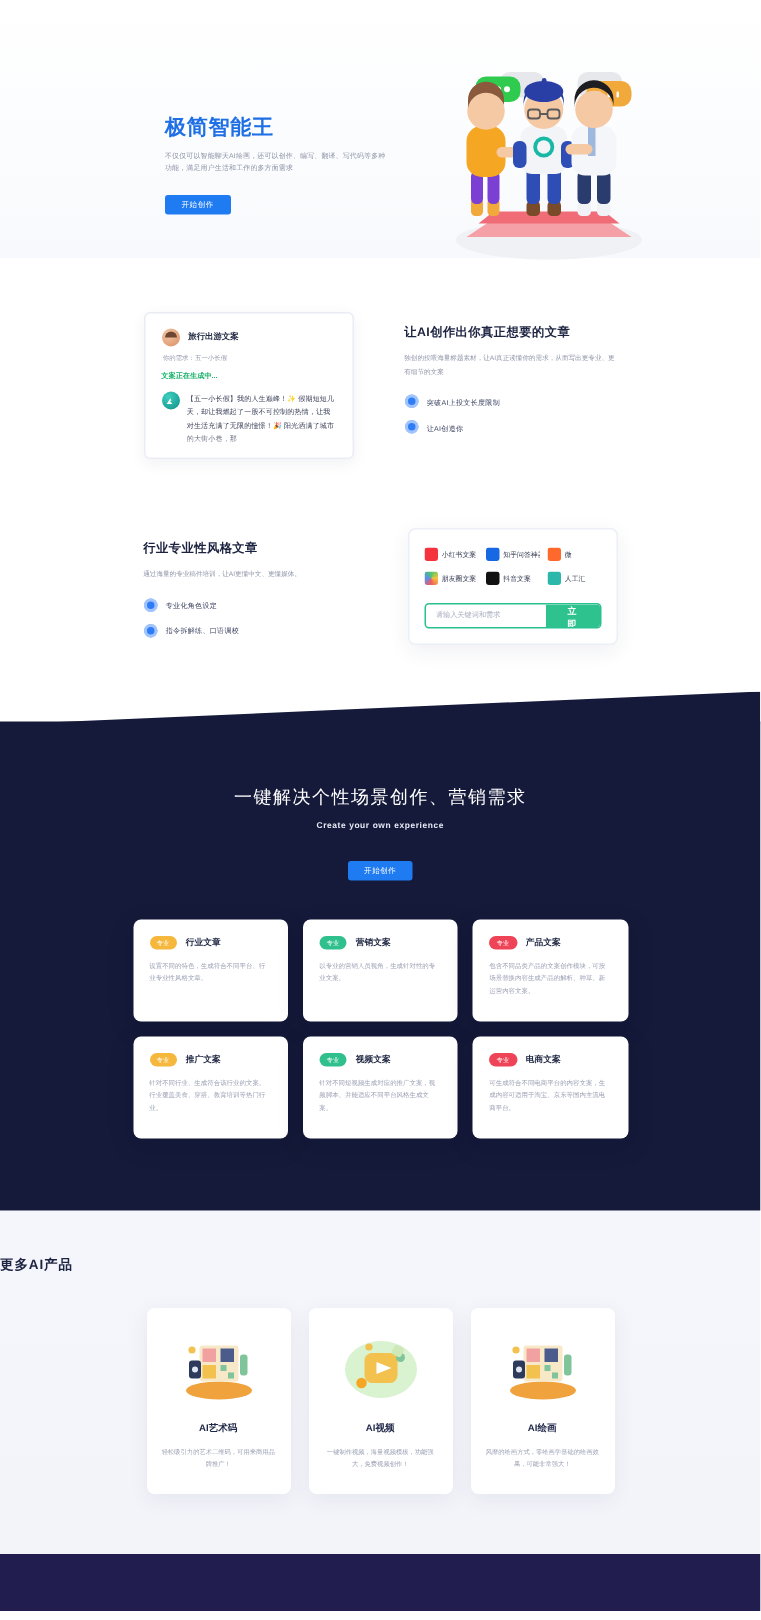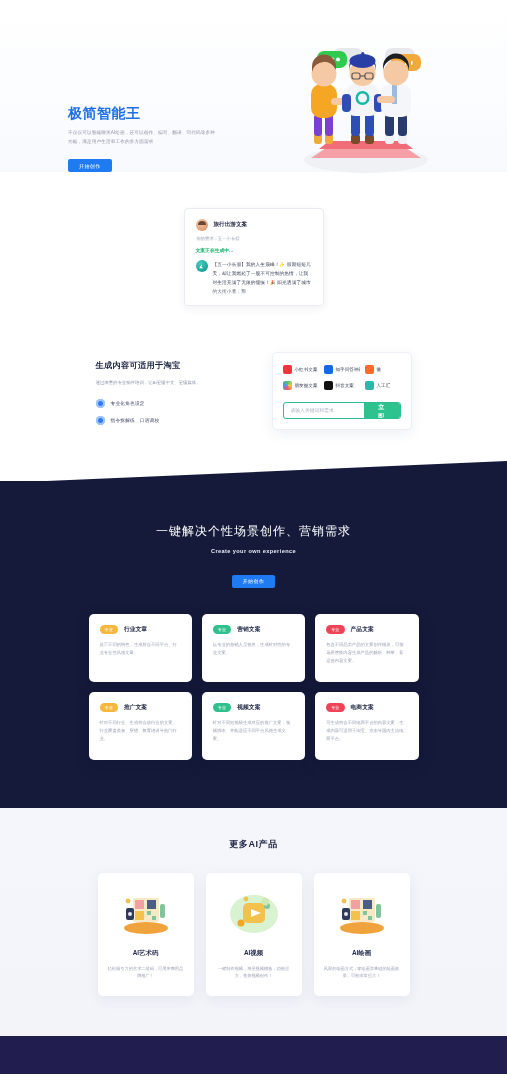--- a/index.html
+++ b/index.html
@@ -33,22 +33,22 @@
     color: #15204a;
   }
   .nav-right { display: flex; align-items: center; gap: 10px; }
   .nav-link { font-size: 5.5px; color: #7a7f95; letter-spacing: .2px; }
 
   
   .hero {
     position: relative;
     height: 172px;
     background: linear-gradient(180deg,#ffffff 0%,#fbfcfe 60%,#f7f9fc 100%);
-    padding: 0 78px 0 68px;
-    display: flex; align-items: flex-end;
+    padding: 0 78px 0 110px;
+    display: flex; align-items: center;
   }
   .hero-copy { width: 150px; padding-top: 47px; }
   .hero-title {
     font-size: 14px; font-weight: 700; color: #1f6fe5;
     letter-spacing: .5px; line-height: 1.2;
   }
   .hero-sub {
     margin-top: 7px; font-size: 4.6px; line-height: 1.85;
     color: #8d93a6; letter-spacing: .15px;
   }
@@ -187,21 +187,21 @@
   .fc-badge.red    { background: #ef4358; }
   .fc-title { font-size: 5.8px; font-weight: 700; color: #222a45; }
   .fc-desc { margin-top: 7px; font-size: 4.3px; line-height: 1.95; color: #9ba1b4; }
 
   
   .products {
     background: linear-gradient(180deg,#f5f6fb 0%, #f3f4fa 100%);
     padding: 30px 0 40px;
   }
   .products-title {
-    text-align: center; font-size: 9px; font-weight: 700;
+    text-align: left; font-size: 9px; font-weight: 700;
     color: #1d2442; letter-spacing: .6px;
   }
   .products-grid {
     margin: 22px auto 0; width: 312px;
     display: grid; grid-template-columns: repeat(3, 1fr); gap: 12px;
   }
   .product-card {
     background: #fff; border-radius: 5px; padding: 14px 10px 16px;
     text-align: center; box-shadow: 0 4px 14px rgba(40,50,90,.07);
   }
@@ -297,27 +297,41 @@
         <div class="chat-body">
           <span class="avatar-bot">
             <svg width="7" height="7" viewBox="0 0 12 12">
                 <path d="M2 9 L6 2.5 L7.4 5.3 L5.4 5.3 L8.4 9 Z" fill="#ffffff"></path>
               </svg>
           </span>
           <span class="chat-text">【五一小长假】我的人生巅峰！✨ 假期短短几天，却让我燃起了一股不可控制的热情，让我对生活充满了无限的憧憬！🎉 阳光洒满了城市的大街小巷，那</span>
         </div>
         <div class="chat-fade"></div>
       </div>
+      <div class="copy-block">
+        <div class="copy-title">让AI创作出你真正想要的文章</div>
+        <div class="copy-desc">独创的投喂海量标题素材，让AI真正读懂你的需求，从而写出更专业、更有细节的文案</div>
+        <div class="bullets">
+          <div class="bullet">
+            <span class="bullet-dot"></span>
+            <span class="bullet-label">突破AI上投文长度限制</span>
+          </div>
+          <div class="bullet">
+            <span class="bullet-dot"></span>
+            <span class="bullet-label">让AI创造你</span>
+          </div>
+        </div>
+      </div>
     </div>
   </div>
 
   <div class="section-light block-b">
     <div class="row">
       <div class="copy-block">
-        <div class="copy-title">生成内容可适用于淘宝</div>
+        <div class="copy-title">行业专业性风格文章</div>
         <div class="copy-desc">通过海量的专业稿件培训，让AI更懂中文、更懂媒体。</div>
         <div class="bullets">
           <div class="bullet">
             <span class="bullet-dot"></span>
             <span class="bullet-label">专业化角色设定</span>
           </div>
           <div class="bullet">
             <span class="bullet-dot"></span>
             <span class="bullet-label">指令拆解练、口语调校</span>
           </div>

